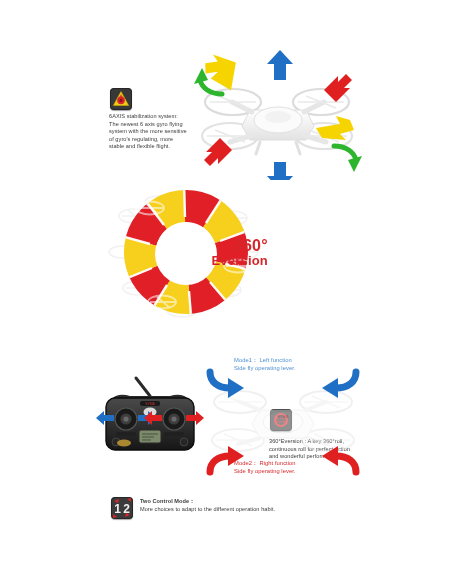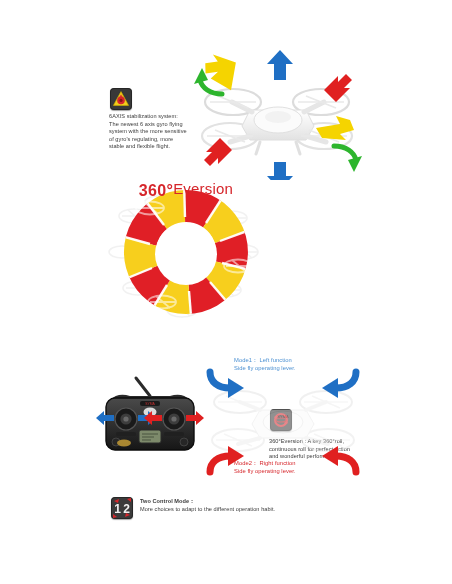--- a/index.html
+++ b/index.html
@@ -51,30 +51,30 @@
   #gyro-icon { position: absolute; left: 110px; top: 88px; }
   #gyro-copy { position: absolute; left: 109px; top: 113px; width: 96px; }
 
   #gyro-art { position: absolute; left: 188px; top: 50px; width: 180px; height: 130px; }
 
   
   #sec-ever { position: absolute; left: 0; top: 180px; width: 452px; height: 150px; }
   #ever-art { position: absolute; left: 104px; top: 2px; width: 164px; height: 140px; }
   #ever-label {
     position: absolute; left: 104px; top: 2px; width: 164px; height: 140px;
-    display: flex; flex-direction: row;
-    align-items: flex-start; justify-content: center;
+    display: flex; flex-direction: column;
+    align-items: flex-end; justify-content: center;
     pointer-events: none;
   }
   #ever-label .big {
     font-size: 16px; font-weight: bold; color: #d6262b;
     letter-spacing: .3px; line-height: 17px;
   }
   #ever-label .sub {
-    font-size: 15px; font-weight: normal; color: #d6262b;
+    font-size: 13px; font-weight: bold; color: #d6262b;
     letter-spacing: .2px; line-height: 12px; margin-top: 1px;
   }
   #ever-icon { position: absolute; left: 270px; top: 229px; }
   #ever-copy { position: absolute; left: 269px; top: 258px; width: 115px; }
 
   
   #sec-mode { position: absolute; left: 0; top: 330px; width: 452px; height: 254px; }
 
   .mode-copy {
     position: absolute;

